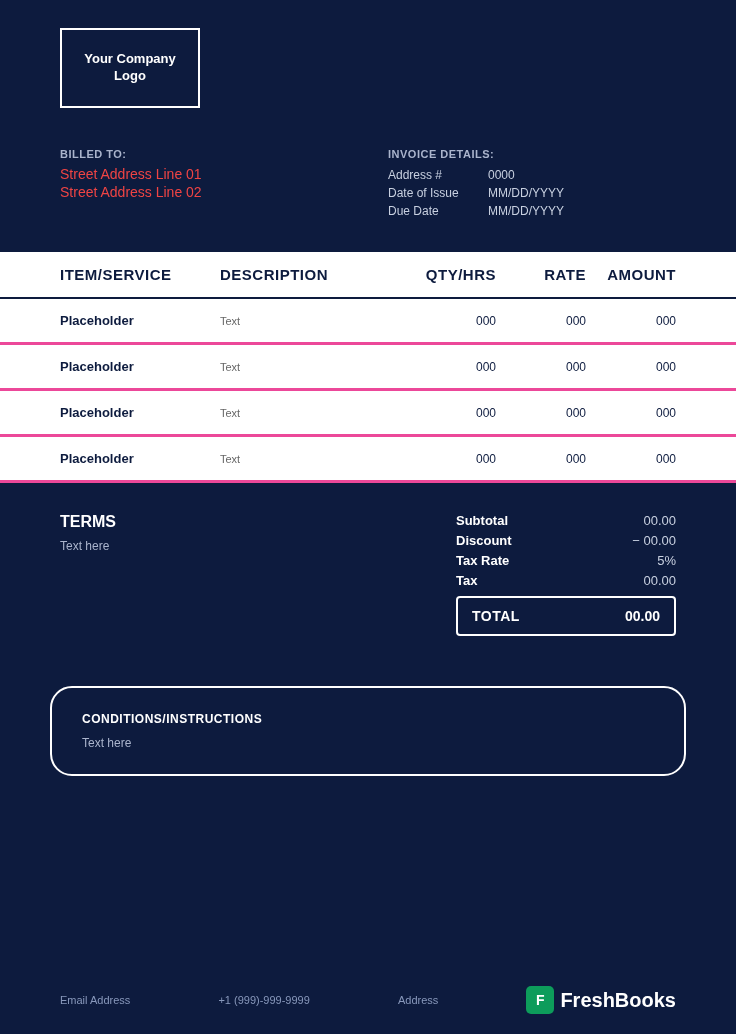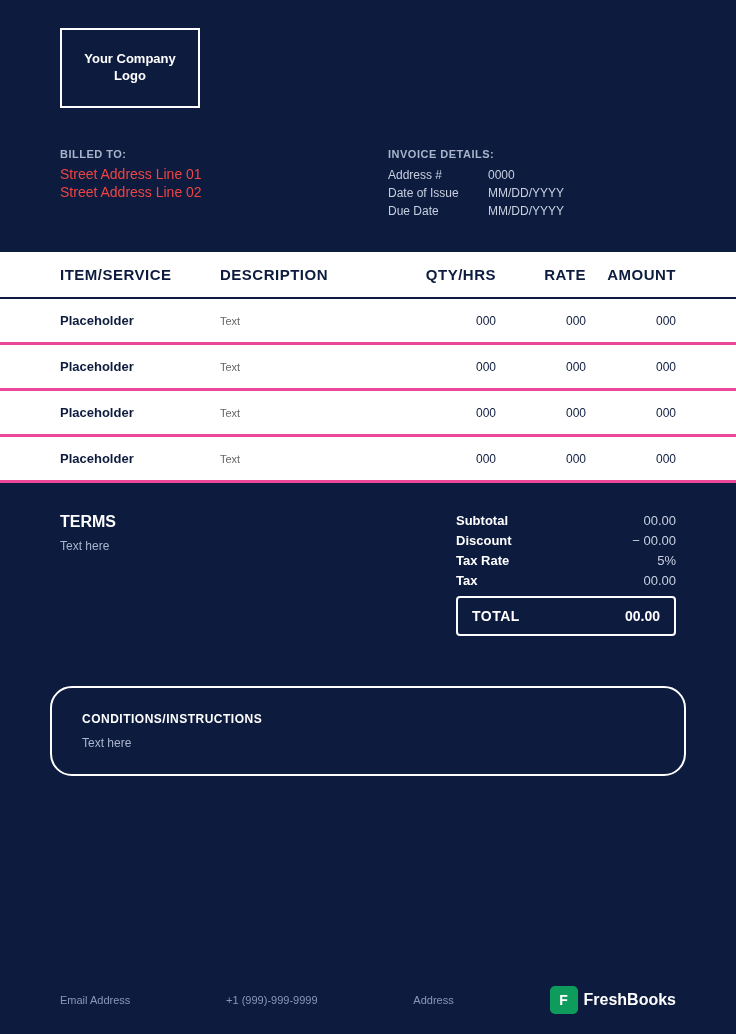--- a/index.html
+++ b/index.html
@@ -296,21 +296,21 @@
       border-radius: 5px;
       display: flex;
       align-items: center;
       justify-content: center;
       font-size: 14px;
       font-weight: 900;
       color: #fff;
     }
 
     .freshbooks-logo .fb-text {
-      font-size: 16px;
+      font-size: 20px;
       font-weight: 800;
       color: #fff;
     }
   </style>
 </head>
 <body>
 
 <div class="page">
 
   <div class="header">

